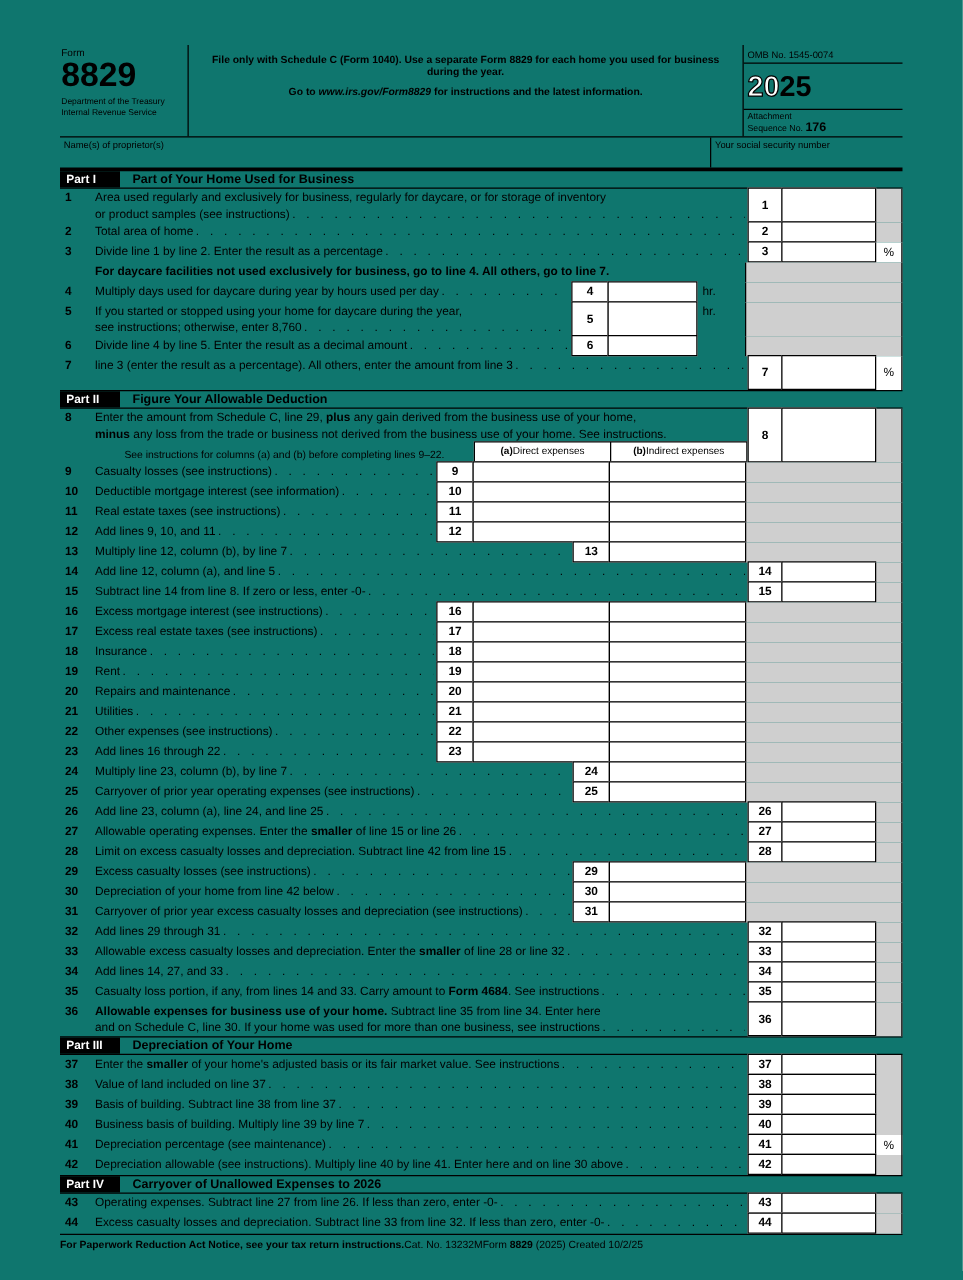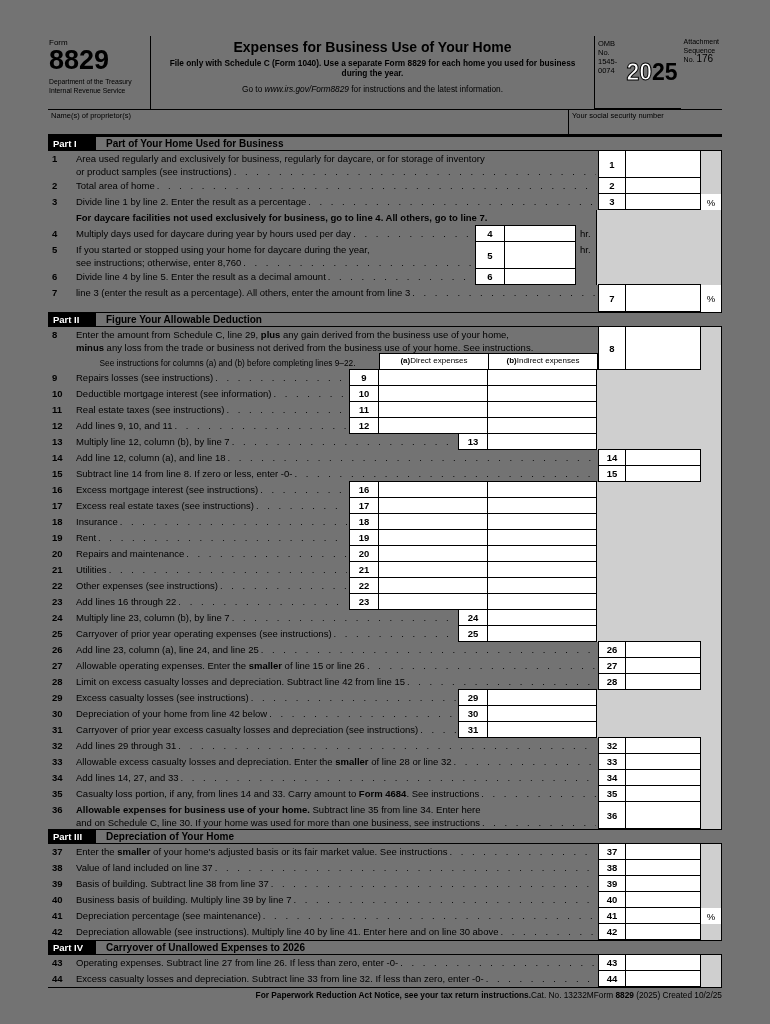--- a/index.html
+++ b/index.html
@@ -1,40 +1,40 @@
 <!DOCTYPE html>
 <html><head>
 <meta charset="utf-8">
 <style>
   * { box-sizing: border-box; margin: 0; padding: 0; }
   body { margin: 0; background: #ffffff; }
   .page { width: 770px; height: 1024px; position: relative; overflow: hidden;
-          background: #737373; color: #000;
+          background: #0f766e; color: #000;
           font-family: "Liberation Sans", sans-serif; }
   .sheet { position: absolute; left: 48px; top: 36px; width: 674px; }
 
   
   .hdr { display: flex; border-bottom: 1px solid #000; min-height: 74px; align-items: stretch; }
   .hleft { width: 103px; border-right: 1px solid #000; padding: 2px 3px 2px 1px; flex-shrink: 0; }
   .formword { font-size: 8px; }
   .formnum { font-size: 27px; font-weight: bold; line-height: 26px; }
   .dept { font-size: 6.8px; line-height: 8.5px; }
   .dept.first { margin-top: 5px; }
   .hmid { flex: 1; text-align: center; padding: 3px 6px 2px; min-width: 0; }
   .htitle { font-size: 14px; font-weight: bold; }
   .hsub { font-size: 8.3px; font-weight: bold; line-height: 9.5px; margin: 4px auto 0; max-width: 410px; }
-  .hgoto { font-size: 8.3px; font-weight: normal; margin-top: 6px; }
+  .hgoto { font-size: 8.3px; font-weight: bold; margin-top: 6px; }
   .hgoto .url { font-style: italic; }
-  .hright { width: 128px; border-left: 1px solid #000; flex-shrink: 0; display: flex; flex-direction: row; }
+  .hright { width: 128px; border-left: 1px solid #000; flex-shrink: 0; display: flex; flex-direction: column; }
   .omb { font-size: 7.5px; padding: 3px 3px 2px; border-bottom: 1px solid #000; }
   .hyear { border-bottom: 1px solid #000; padding: 0 3px; flex: 1; display: flex; align-items: center; }
   .y20 { font-size: 23px; font-weight: bold; color: #fff; -webkit-text-stroke: 1px #000; }
   .y25 { font-size: 23px; font-weight: bold; }
   .hatt { padding: 2px 3px 1px; font-size: 7px; line-height: 8.5px; }
-  .seqno { font-weight: normal; font-size: 10px; }
+  .seqno { font-weight: bold; font-size: 10px; }
 
   
   .namerow { display: flex; border-bottom: 2px solid #000; min-height: 26px; }
   .namecell { flex: 1; padding: 1px 3px 0; }
   .ssncell { width: 154px; border-left: 1px solid #000; padding: 1px 3px 0; flex-shrink: 0; }
   .fieldlabel { font-size: 7.5px; }
   .fieldinput { height: 14px; }
 
   
   .pbar { display: flex; align-items: center; border-top: 1px solid #000; border-bottom: 1px solid #000; min-height: 15px; }
@@ -60,53 +60,52 @@
   .mnum { width: 30px; }
   .rnum { width: 28px; }
   .mentry { width: 110px; }
   .dcol, .icol { width: 110px; }
   .rbox { width: 76px; }
   .strip { width: 22px; flex-shrink: 0; background: #cfcfcf;
            border-left: 1px solid #000; border-right: 1px solid #000; }
   .strip.pct { background: #fff; display: flex; align-items: center; justify-content: center; font-size: 9.5px; }
   .shade { width: 126px; flex-shrink: 0; background: #cfcfcf;
            border-left: 1px solid #000; border-right: 1px solid #000; }
-  .wentry { width: 92px; display: flex; flex-shrink: 0; }
+  .wentry { width: 110px; display: flex; flex-shrink: 0; }
   .mbox { width: 72px; border: 1px solid #000; margin-top: -1px; background: #fff; }
   .unit { flex: 1; font-size: 9.5px; padding: 2px 0 0 4px; }
 
   
   .g8left { flex: 1; min-width: 0; display: flex; flex-direction: column;
             font-size: 9.5px; line-height: 12.5px; padding-top: 2px; text-align: center; }
   .colhdr { display: flex; align-items: stretch; margin-top: auto; min-height: 16px; }
   .colnote { flex: 1; font-weight: normal; font-size: 8.3px; padding-top: 3px; min-width: 0; white-space: nowrap; overflow: hidden; }
   .chcell { width: 110px; flex-shrink: 0; border: 1px solid #000; margin-top: -1px; background: #fff;
             display: flex; align-items: center; justify-content: center; font-size: 8px; }
   .chcell + .chcell { margin-left: -1px; }
 
   
-  .footer { display: flex; justify-content: flex-end; border-top: 1px solid #000;
+  .footer { display: flex; justify-content: flex-start; border-top: 1px solid #000;
             padding-top: 2px; font-size: 8.3px; }
   .f-left { font-weight: bold; }
 </style>
 </head>
 <body>
 
 <div class="page">
   <div class="sheet">
 
     <div class="hdr">
       <div class="hleft">
         <div class="formword">Form</div>
         <div class="formnum">8829</div>
         <div class="dept first">Department of the Treasury</div>
         <div class="dept">Internal Revenue Service</div>
       </div>
       <div class="hmid">
-        <div class="htitle">Expenses for Business Use of Your Home</div>
         <div class="hsub">File only with Schedule C (Form 1040). Use a separate Form 8829 for each home you used for business during the year.</div>
         <div class="hgoto"><span>Go to </span><span class="url">www.irs.gov/Form8829</span><span> for instructions and the latest information.</span></div>
       </div>
       <div class="hright">
         <div class="omb">OMB No. 1545-0074</div>
         <div class="hyear">
             <span class="y20">20</span>
             <span class="y25">25</span>
           </div>
         <div class="hatt">
@@ -260,21 +259,21 @@
             </div>
           </div>
           <div class="box rnum">8</div>
           <div class="box rbox"></div>
           <div class="strip"></div>
         </div>
         <div class="row">
           <div class="lnum">9</div>
           <div class="desc">
             <div class="dline">
-              <span class="dtext">Repairs losses (see instructions)</span>
+              <span class="dtext">Casualty losses (see instructions)</span>
               <span class="dots"> . . . . . . . . . . . . . . . . . . . . . . . . . . . . . . . . . . . . . . . . . . . . . . . . . . . . . . . . . . . . . . . . . . . . . . . . . . . . . . . . . . . . . . . . . . . . . . . . . . . . . . . . . . . . . .</span>
             </div>
           </div>
           <div class="box mnum">9</div>
           <div class="box dcol"></div>
           <div class="box icol"></div>
           <div class="shade"></div>
         </div>
         <div class="row">
           <div class="lnum">10</div>
@@ -324,21 +323,21 @@
             </div>
           </div>
           <div class="box mnum">13</div>
           <div class="box mentry"></div>
           <div class="shade"></div>
         </div>
         <div class="row">
           <div class="lnum">14</div>
           <div class="desc">
             <div class="dline">
-              <span class="dtext">Add line 12, column (a), and line 18</span>
+              <span class="dtext">Add line 12, column (a), and line 5</span>
               <span class="dots"> . . . . . . . . . . . . . . . . . . . . . . . . . . . . . . . . . . . . . . . . . . . . . . . . . . . . . . . . . . . . . . . . . . . . . . . . . . . . . . . . . . . . . . . . . . . . . . . . . . . . . . . . . . . . . .</span>
             </div>
           </div>
           <div class="box rnum">14</div>
           <div class="box rbox"></div>
           <div class="strip"></div>
         </div>
         <div class="row">
           <div class="lnum">15</div>
           <div class="desc">

